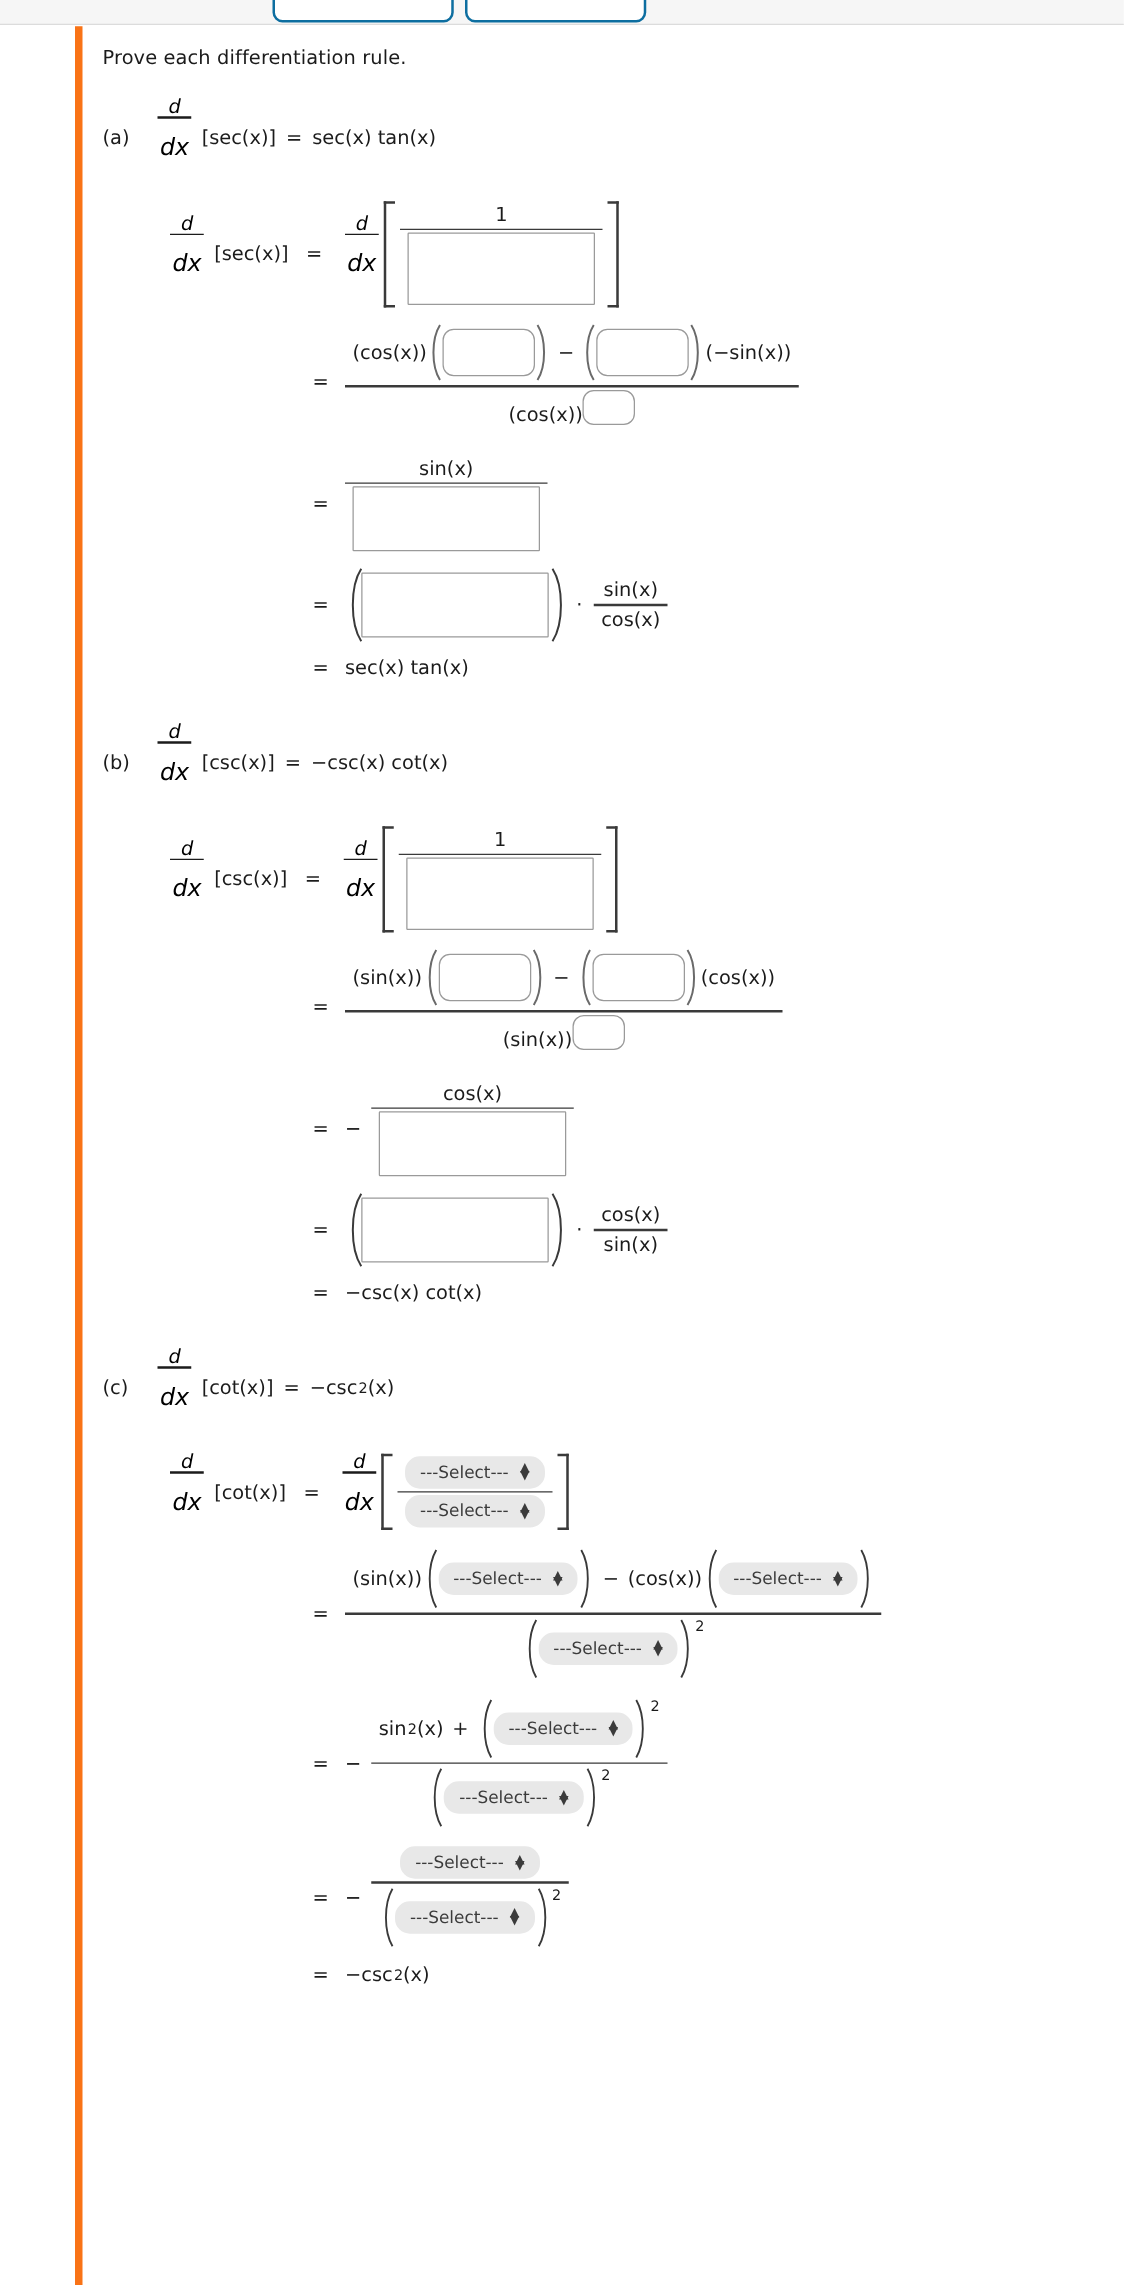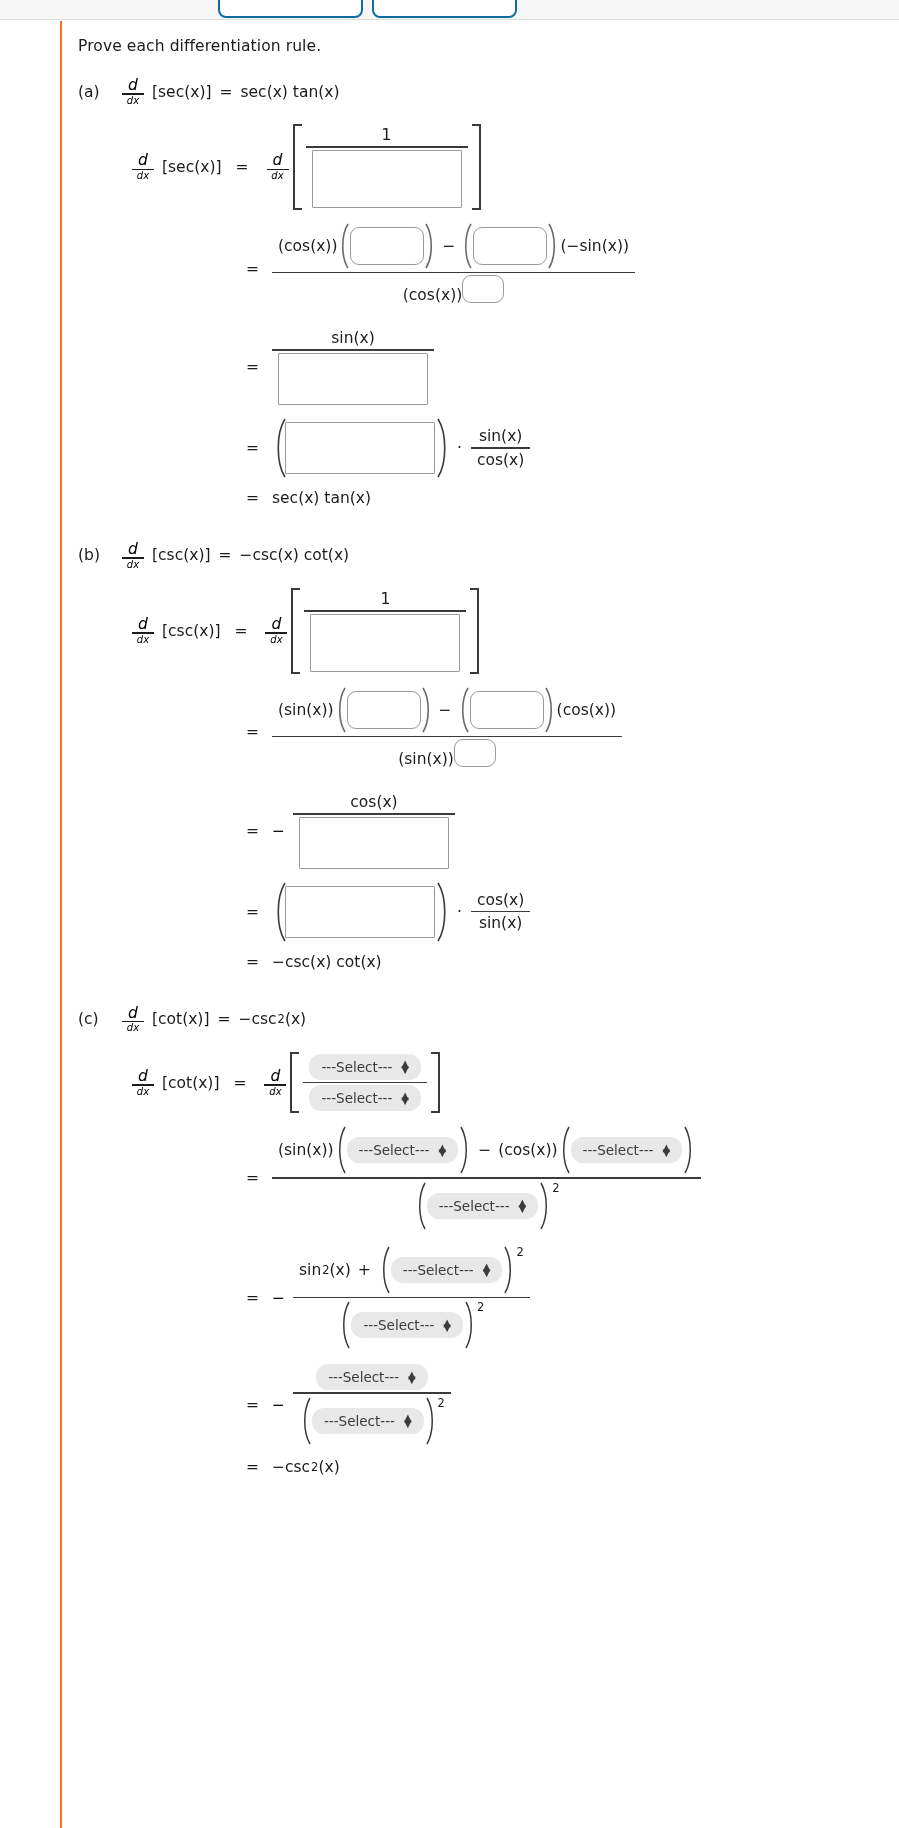--- a/index.html
+++ b/index.html
@@ -20,42 +20,42 @@
     border: 2px solid #0d6ea0; border-radius: 8px; background: #ffffff;
   }
   #ghost-btn-1 { left: 218px; }
   #ghost-btn-2 { left: 372px; }
 
   
   #page {
     position: absolute; top: 21px; left: 60px;
     width: 687px; height: 1807px;
     background: #ffffff;
-    border-left: 2px solid #f97316;
+    border-left: 6px solid #f97316;
     padding: 16px 0 0 16px;
   }
   #left-rail {
     position: absolute; top: 21px; left: 0; width: 60px; height: 1807px;
     background: #ffffff;
   }
 
   .prompt {
     font-size: 15.5px; color: #1b1b1b; margin: 0 0 22px 0; letter-spacing: .1px;
   }
 
   
   .mrow { display: flex; align-items: center; }
   .txt { font-size: 15.5px; color: #1b1b1b; white-space: nowrap; }
 
   
   .ddx { display: inline-flex; flex-direction: column; align-items: center;
          margin: 0 4px; }
   .ddx .num { font-style: italic; font-size: 15.5px; line-height: 1.05; padding: 0 3px; }
   .ddx .bar { height: 1.5px; background: #1b1b1b; width: 100%; min-width: 22px; }
-  .ddx .den { font-style: italic; font-size: 10px; line-height: 1.15; padding: 0 2px; }
+  .ddx .den { font-style: italic; font-size: 19px; line-height: 1.15; padding: 13px 2px; }
 
   
   .frac { display: inline-flex; flex-direction: column; align-items: center; }
   .frac > .fnum, .frac > .fden { padding: 2px 6px; display: flex;
       align-items: center; justify-content: center; }
   .frac > .fbar { height: 1.5px; background: #3a3a3a; width: 100%; align-self: stretch; }
 
   
   .eqline { display: flex; align-items: center; margin-top: 10px; }
   .eqsym { width: 26px; flex: 0 0 26px; text-align: left; font-size: 15.5px;

